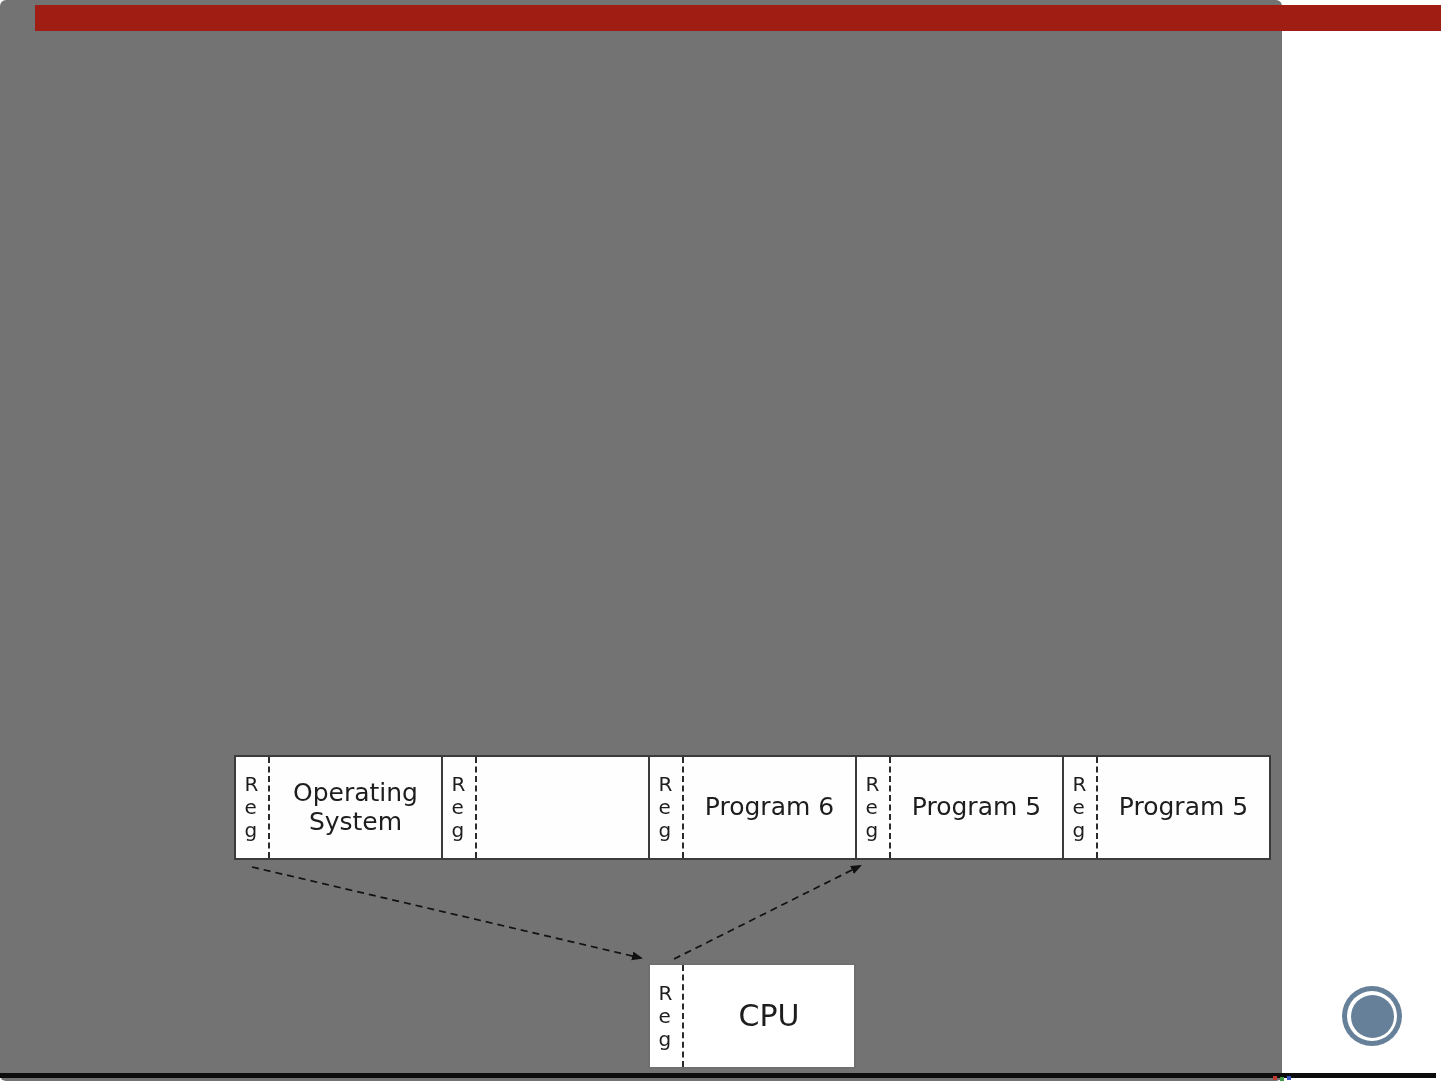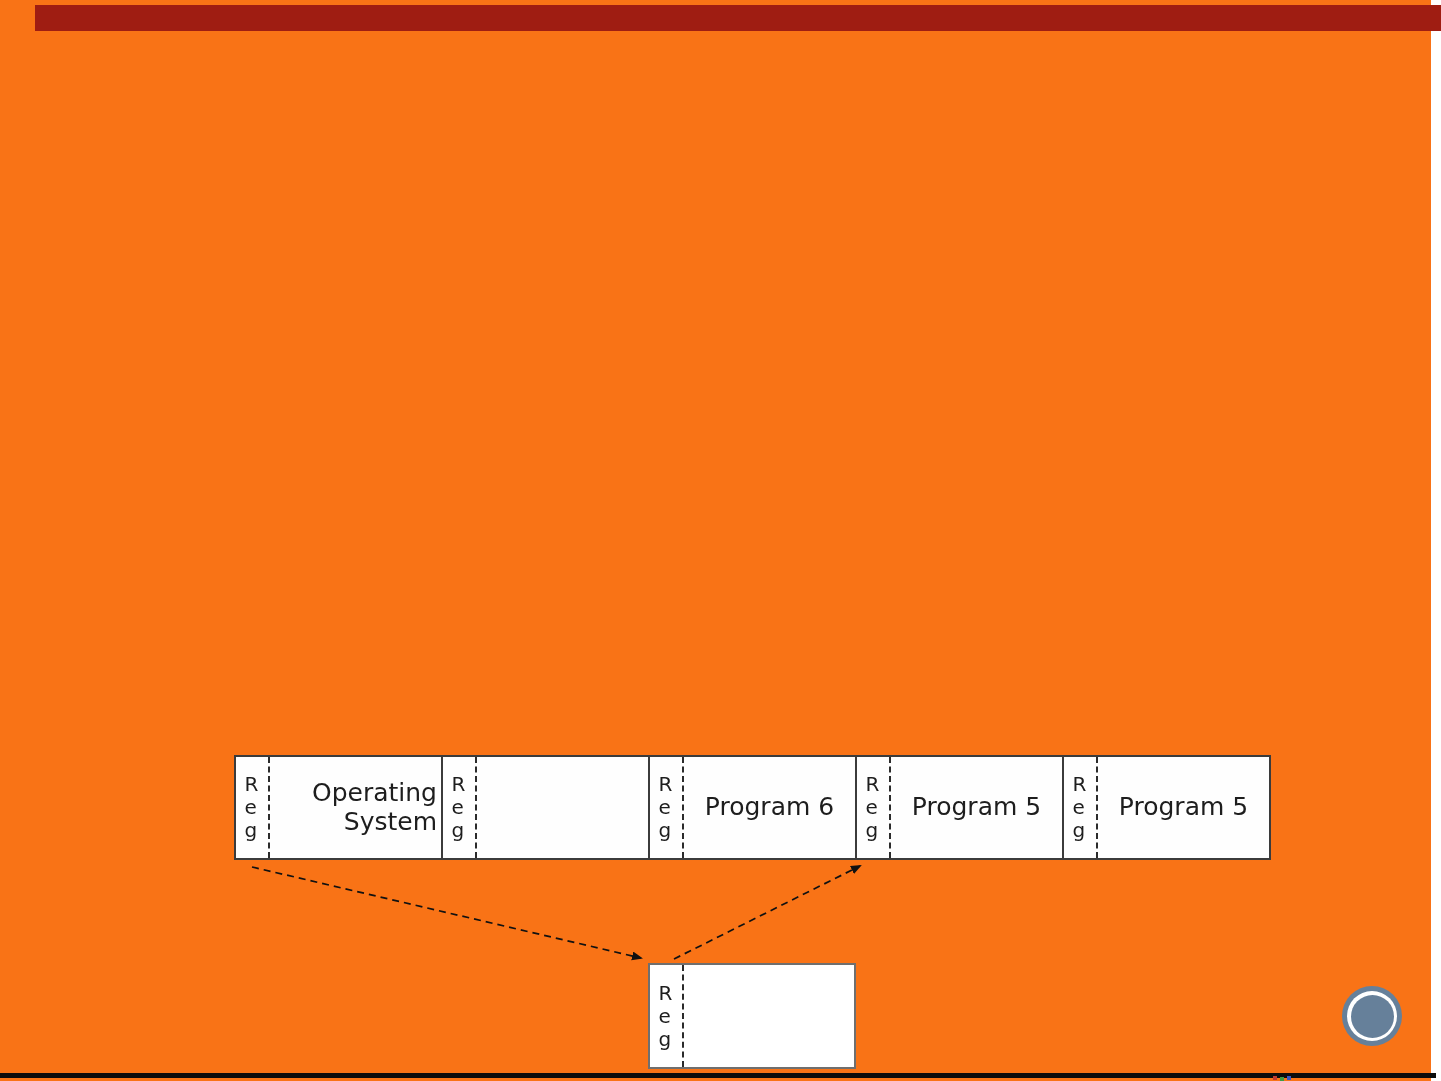--- a/index.html
+++ b/index.html
@@ -2,21 +2,21 @@
 <html><head>
 <meta charset="utf-8">
 <style>
   html, body {
     margin: 0; padding: 0;
     width: 1441px; height: 1081px;
     background: #ffffff;
     font-family: "DejaVu Sans", "Liberation Sans", sans-serif;
     overflow: hidden;
   }
-  .slide { position: relative; width: 1431px; height: 1081px; background:#f97316; }
+  .slide { position: relative; width: 1282px; height: 1081px; background:#737373;border-radius:6px; }
 
   
   .top-bar {
     position: absolute; left: 35px; top: 5px;
     width: 1406px; height: 26px;
     background: #9f1d12;
   }
 
   
   .memory-row {
@@ -49,21 +49,21 @@
     line-height: 1.15;
     color: #1d1d1d;
     text-align: left;
   }
   .seg-label {
     flex: 1 1 auto;
     display: flex; align-items: center; justify-content: center;
     font-size: 25px;
     line-height: 1.15;
     color: #1d1d1d;
-    text-align: right;
+    text-align: center;
     padding: 10px 4px;
   }
 
   
   .cpu-box {
     position: absolute; left: 648px; top: 963px;
     width: 208px; height: 106px;
     border: 2px solid #6f6f6f;
     box-sizing: border-box;
     display: flex;
@@ -158,20 +158,21 @@
       </marker>
     </defs>
     <line x1="252" y1="867" x2="641" y2="958" stroke="#111111" stroke-width="1.7" stroke-dasharray="7 5" marker-end="url(#ah)"></line>
     <line x1="674" y1="959" x2="860" y2="866" stroke="#111111" stroke-width="1.7" stroke-dasharray="7 5" marker-end="url(#ah)"></line>
   </svg>
 
   <div class="cpu-box">
     <div class="seg-reg">
       <span class="reg-text">Reg</span>
     </div>
+    <div class="seg-label">CPU</div>
   </div>
 
   <div class="bottom-bar"></div>
   <div class="speck red"></div>
   <div class="speck green"></div>
   <div class="speck blue"></div>
 
   <div class="corner-circle">
     <div class="ring">
       <div class="disc"></div>

